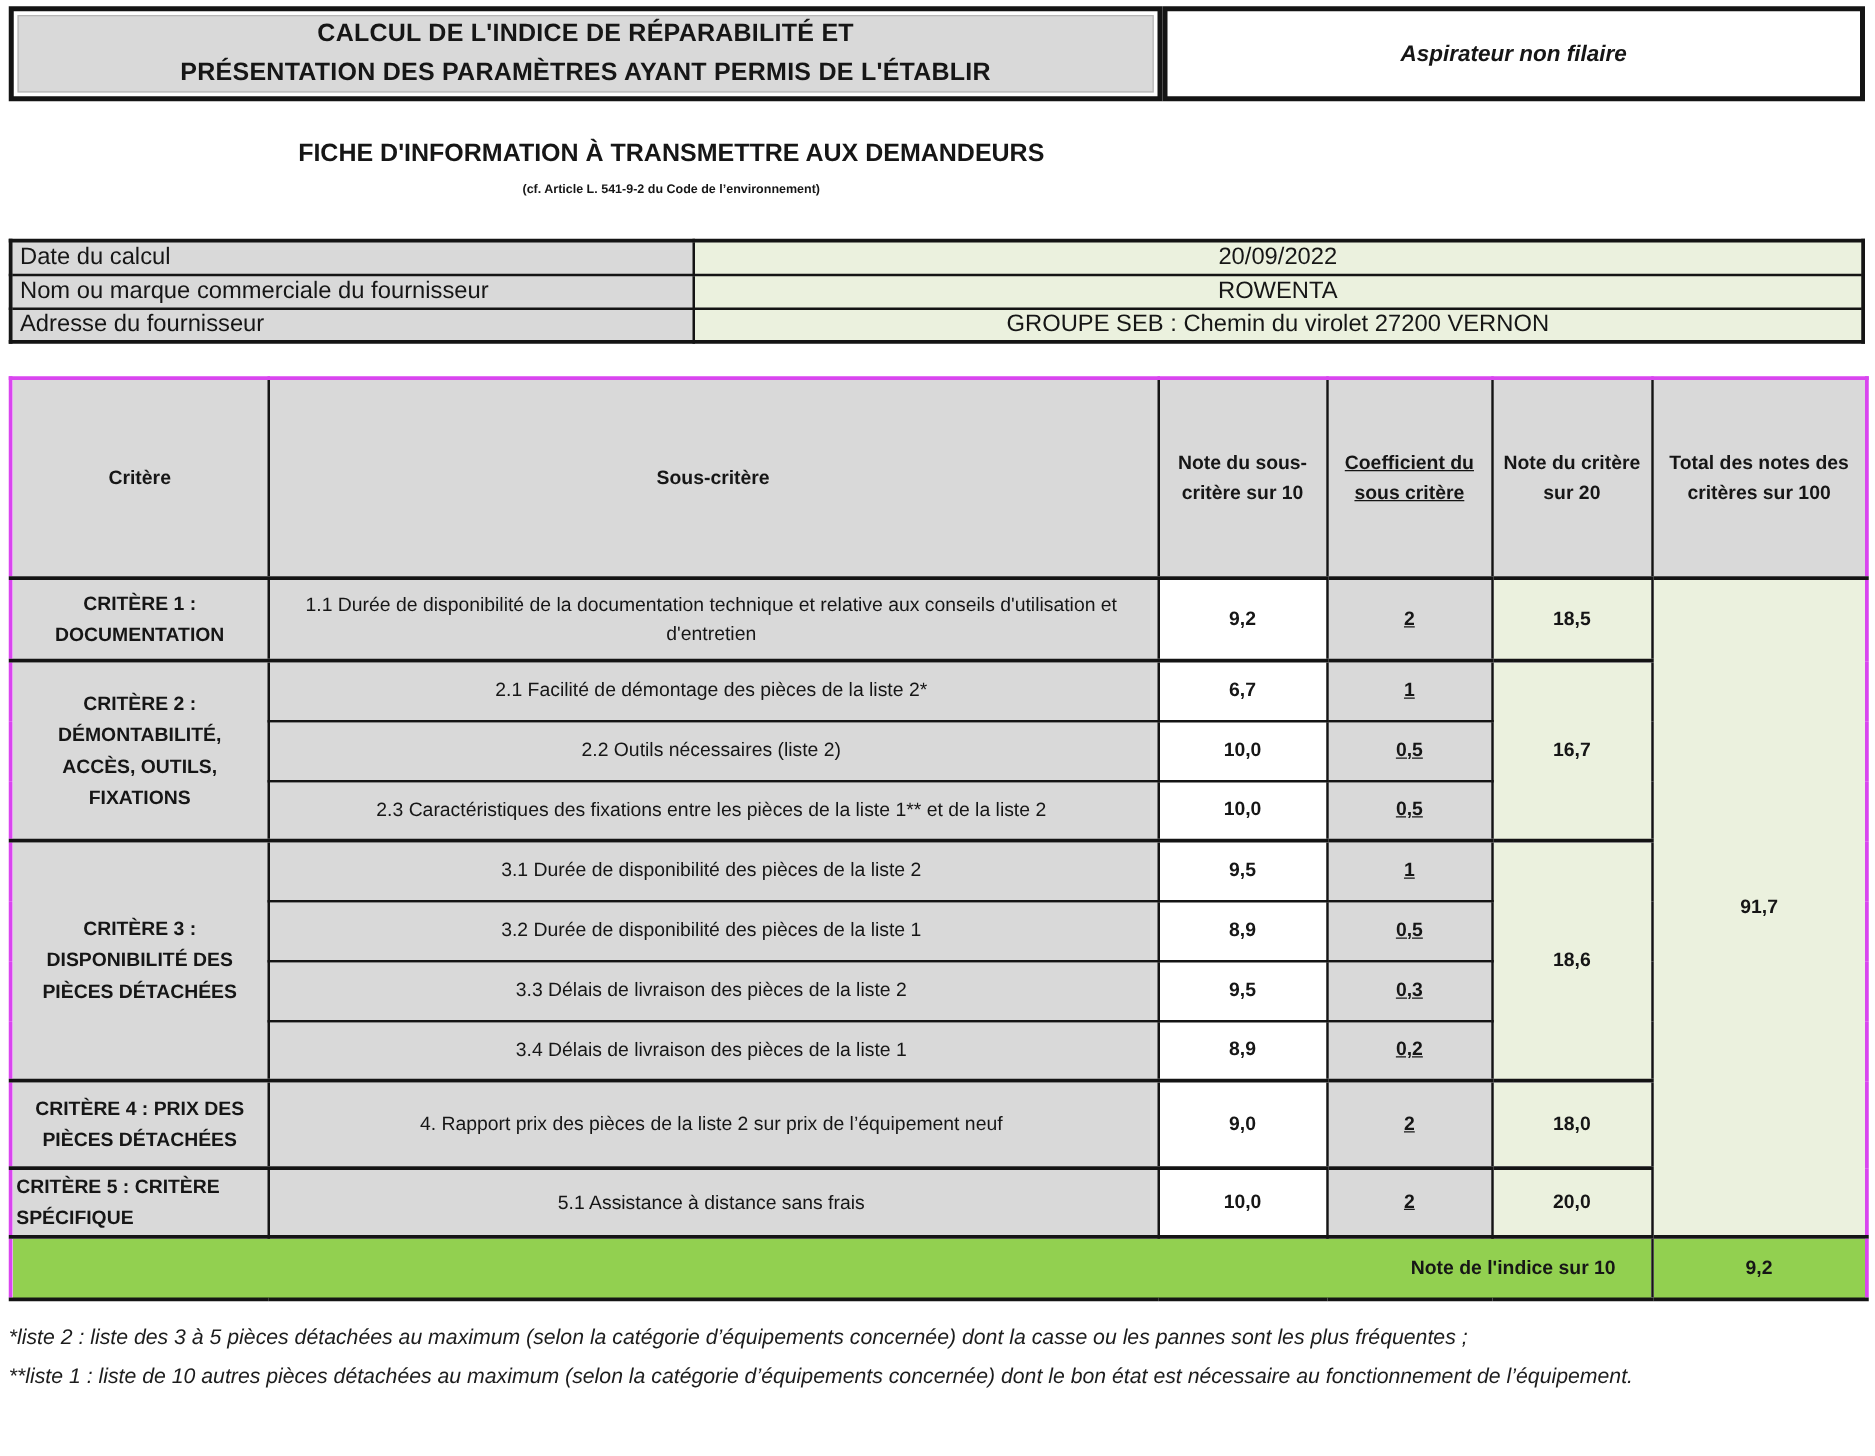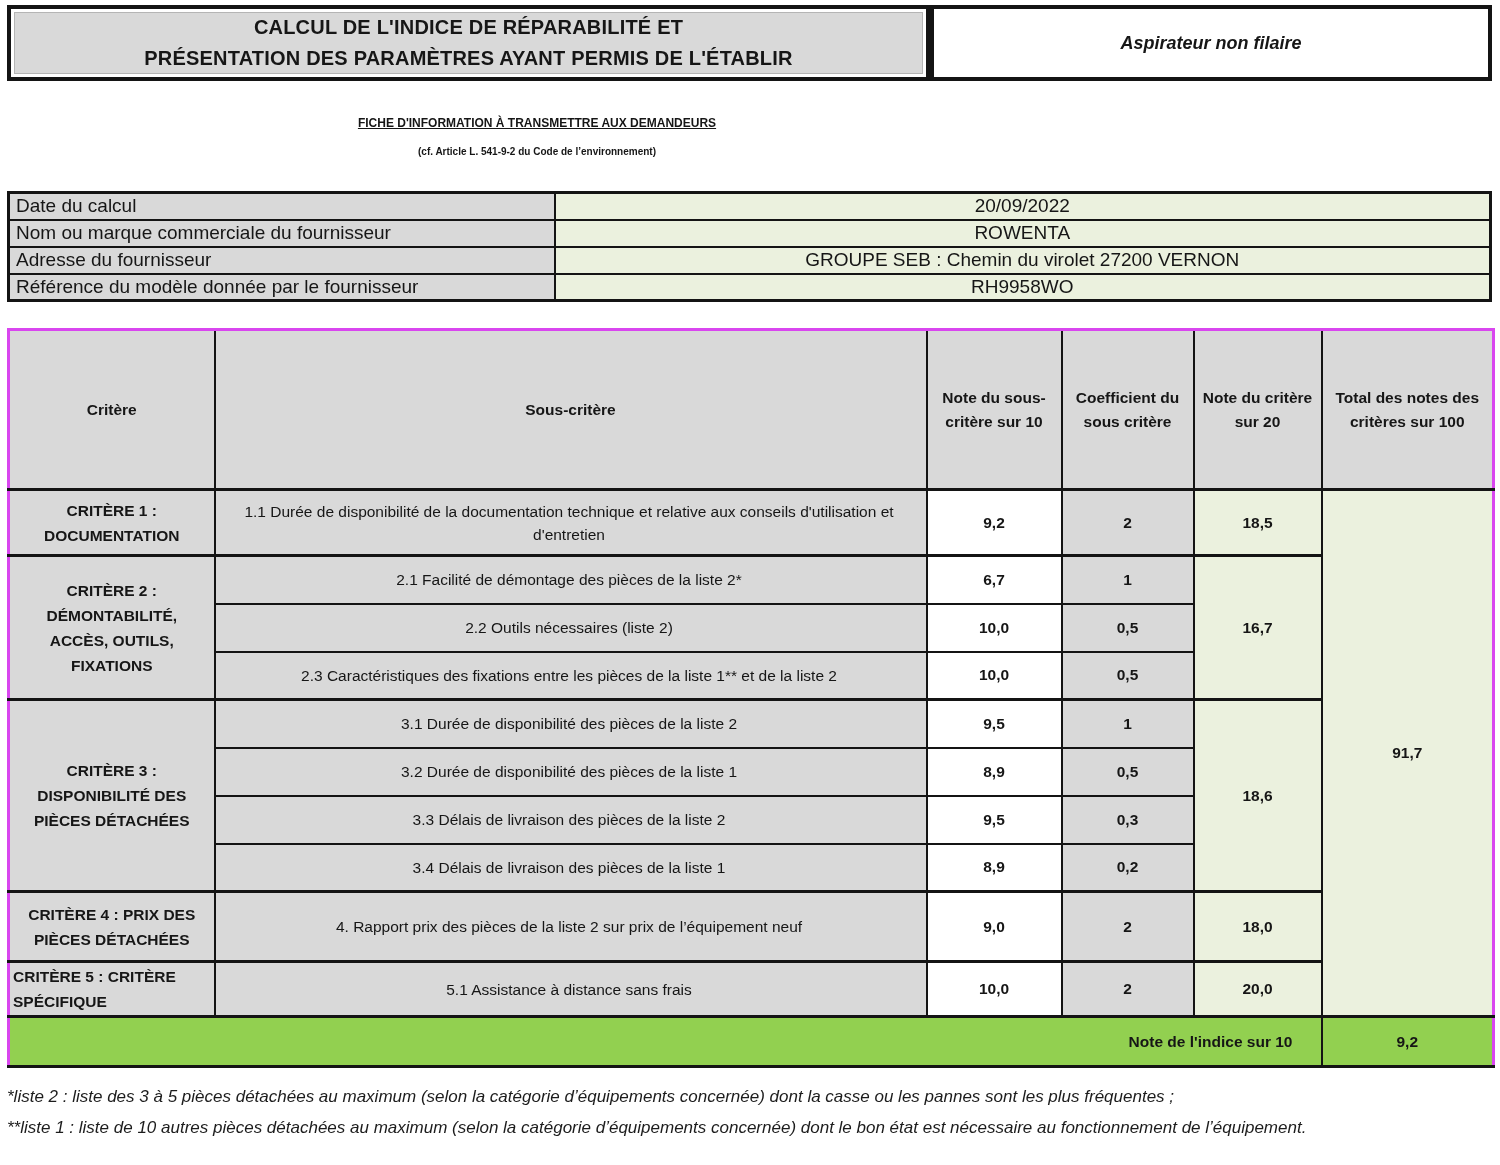--- a/index.html
+++ b/index.html
@@ -16,38 +16,38 @@
   .hdr-inner{flex:1;margin:3px;display:flex;flex-direction:column;align-items:center;justify-content:center;}
   .hdr-title-box{width:923px;}
   .hdr-title-box .hdr-inner{background:#d9d9d9;border:1px solid #b5b5b5;}
   .hdr-product-box{width:562px;margin-left:0;}
   .hdr-product-box .hdr-inner{background:#ffffff;}
   .hdr-title-line{font-size:20px;font-weight:bold;line-height:31px;letter-spacing:.2px;}
   .hdr-product{font-size:18px;font-weight:bold;font-style:italic;}
 
   
   .subtitle{width:1060px;text-align:center;margin-top:27px;}
-  .subtitle .s1{font-size:12px;font-weight:bold;line-height:30px;text-decoration:underline;}
+  .subtitle .s1{font-size:20px;font-weight:bold;line-height:30px;}
   .subtitle .s2{font-size:10px;font-weight:bold;line-height:28px;}
 
   
   table{border-collapse:collapse;table-layout:fixed;}
   .info-table{width:1485px;margin-top:25px;border:3px solid #141414;}
   .info-table td{border:2px solid #141414;height:27px;font-size:19px;box-sizing:border-box;}
   .info-label{width:546px;background:#d9d9d9;padding:0 6px;text-align:left;}
   .info-value{background:#ebf1de;text-align:center;}
 
   
   .main-table{width:1485px;margin-top:26px;border:3px solid #d946ef;}
   .main-table td{border:2px solid #141414;box-sizing:border-box;font-size:15.5px;
                  overflow:hidden;vertical-align:middle;}
   .cCrit{border-left-width:3px;border-right-width:3px;}
   .cSous{border-right-width:3px;}
   .cN10{border-right-width:3px;}
-  .cCoef{border-right-width:3px;}
+  .cCoef{border-right-width:3px;text-decoration:underline;}
   .cN20{border-right-width:3px;}
   .cTot{border-right-width:3px;}
   .grp td, td.grp{border-top-width:3px;}
   .hrow td{border-bottom-width:3px;background:#d9d9d9;font-weight:bold;text-align:center;line-height:24px;}
   .hrow{height:160px;}
   .bgGray{background:#d9d9d9;}
   .bgWhite{background:#ffffff;}
   .bgLGreen{background:#ebf1de;}
   .pre{white-space:pre-line;}
   .crit-cell{background:#d9d9d9;font-weight:bold;text-align:center;line-height:25px;}
@@ -96,24 +96,20 @@
         <td class="info-label">Date du calcul</td>
         <td class="info-value">20/09/2022</td>
       </tr>
       <tr>
         <td class="info-label">Nom ou marque commerciale du fournisseur</td>
         <td class="info-value">ROWENTA</td>
       </tr>
       <tr>
         <td class="info-label">Adresse du fournisseur</td>
         <td class="info-value">GROUPE SEB : Chemin du virolet 27200 VERNON</td>
-      </tr>
-      <tr>
-        <td class="info-label">Référence du modèle donnée par le fournisseur</td>
-        <td class="info-value">RH9958WO</td>
       </tr>
     </tbody>
   </table>
 
   <table class="main-table">
     <colgroup>
       <col style="width:206px">
         <col style="width:712px">
         <col style="width:135px">
       <col style="width:132px">

